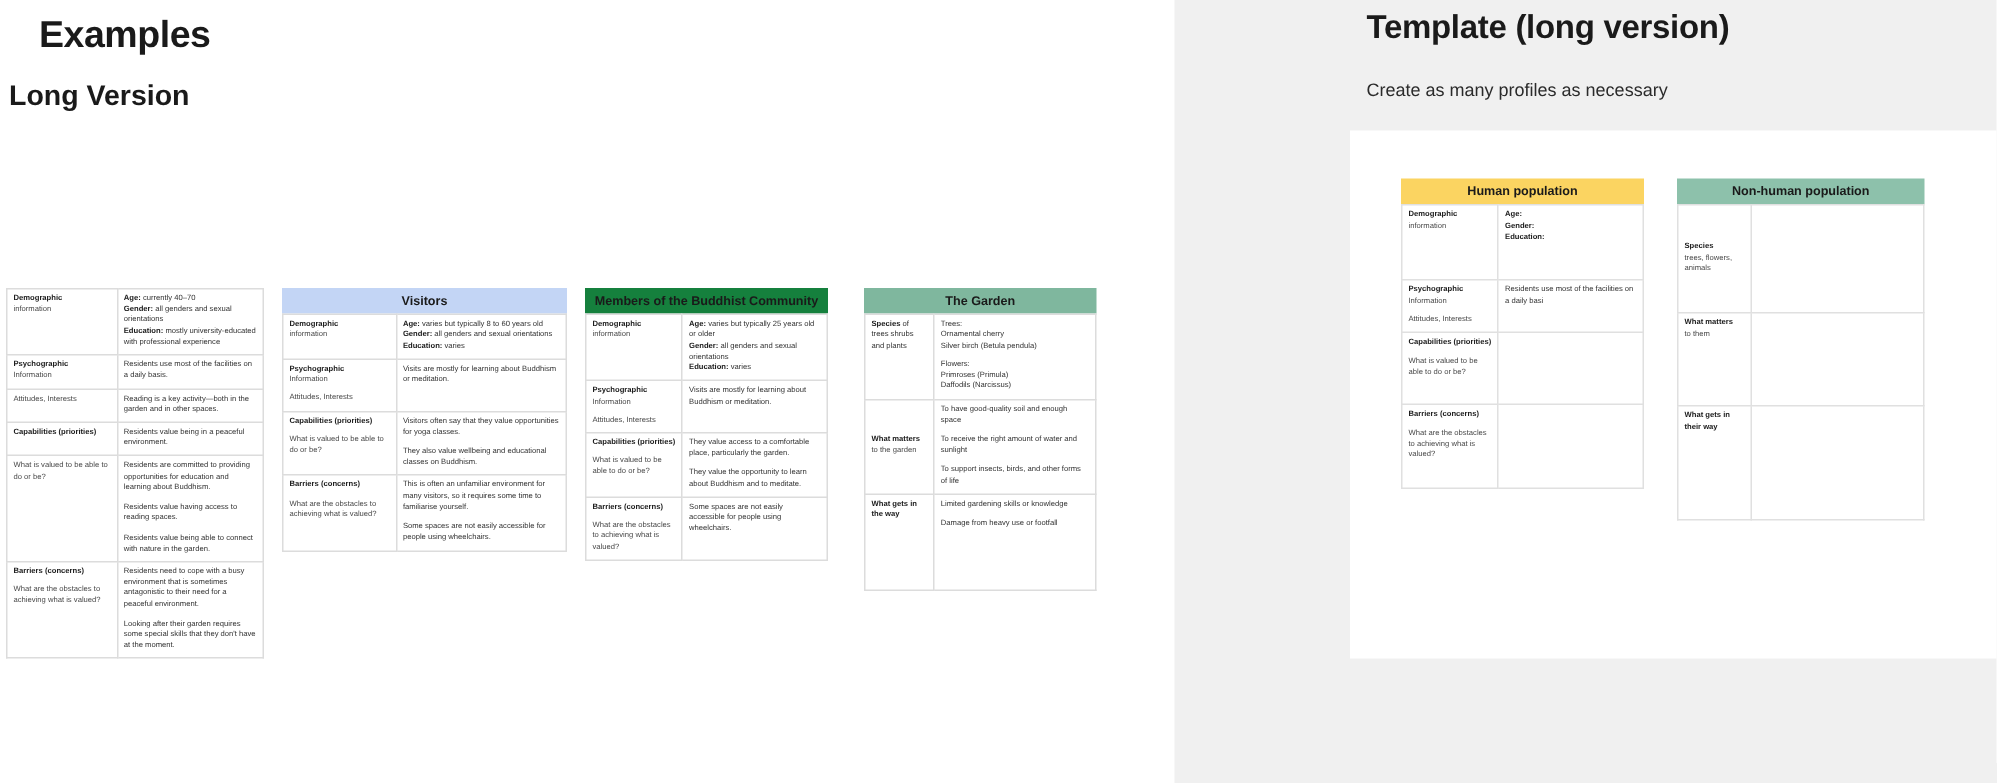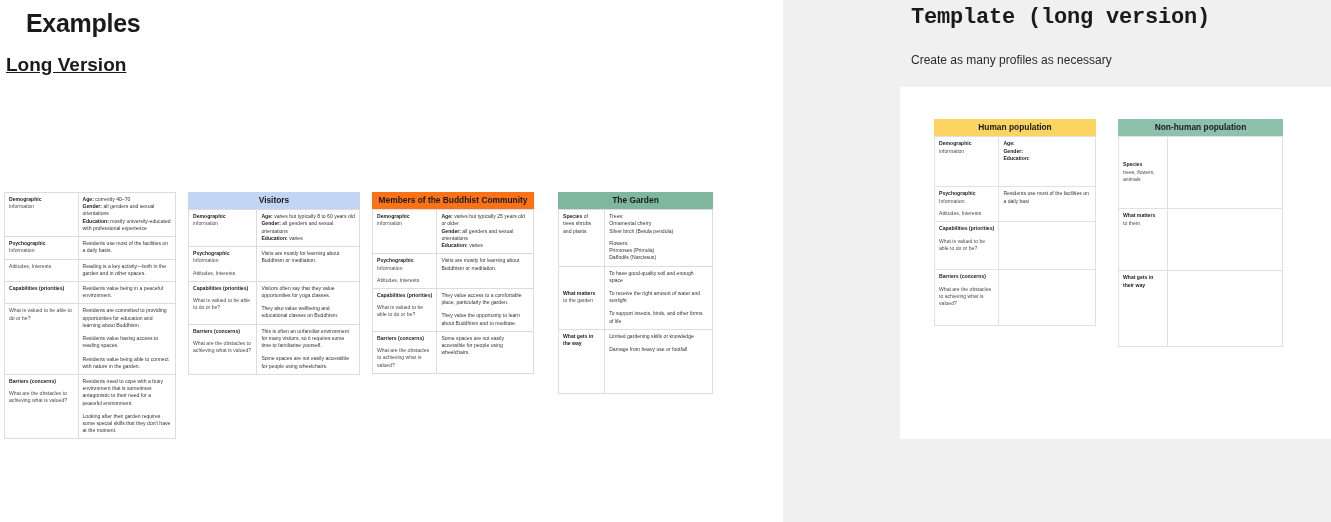--- a/index.html
+++ b/index.html
@@ -15,32 +15,32 @@
   #left-panel {
     position: absolute; left:0; top:0; width:783px; height:522px;
     background:#ffffff; padding:0;
   }
   #page-title {
     position:absolute; left:6px; top:9px;
     font-size:25px; font-weight:bold; color:#1a1a1a; letter-spacing:-0.3px;margin-left:20px;
   }
   #section-title {
     position:absolute; left:6px; top:54px;
-    font-size:19px; font-weight:bold; color:#1a1a1a;text-decoration:underline;
+    font-size:19px; font-weight:bold; color:#1a1a1a;
   }
   #intro-paragraph {
     position:absolute; left:6px; top:94px; width:392px;
     font-size:12.4px; line-height:1.58; color:#2b2b2b;
   }
   #tables-row {
     position:absolute; left:4px; top:192px;
     display:flex; gap:12px; align-items:flex-start;
   }
   .profile-table { width:172px; }
-  .profile-table.t2 { width:172px; }
+  .profile-table.t2 { width:190px; }
   .profile-table.t3 { width:162px; }
   .profile-table.t4 { width:167px;padding-left:12px; }
   .tbl-header {
     text-align:center; font-size:8.4px; font-weight:bold; color:#1a1a1a;
     padding:4px 2px 4px; line-height:1.1;
   }
   table.grid { width:100%; border-collapse:collapse; table-layout:fixed; }
   table.grid td {
     border:0.6px solid #dcdcdc;
     vertical-align:top;
@@ -57,21 +57,21 @@
   .para + .para { margin-top:6px; }
   .k { font-weight:bold; color:#1a1a1a; }
 
   
   #right-outer {
     position:absolute; left:783px; top:0; width:548px; height:522px;
     background:#f0f0f0;
   }
   #template-title {
     position:absolute; left:128px; top:5px;
-    font-size:22px; font-weight:bold; color:#1a1a1a; letter-spacing:-0.2px;font-family:Liberation Mono, monospace;
+    font-size:22px; font-weight:bold; color:#1a1a1a; letter-spacing:-0.2px;
   }
   #template-sub {
     position:absolute; left:128px; top:53px;
     font-size:12px; color:#2b2b2b;
   }
   #template-card {
     position:absolute; left:117px; top:87px; width:431px; height:352px;
     background:#ffffff;
   }
   #template-tables {
@@ -211,21 +211,21 @@
           <td>
             <span class="para">This is often an unfamiliar environment for many visitors, so it requires some time to familiarise yourself.</span>
             <span class="para">Some spaces are not easily accessible for people using wheelchairs.</span>
           </td>
         </tr>
       </tbody>
         </table>
     </div>
 
     <div class="profile-table t3">
-      <div class="tbl-header" style="background:#f97316">Members of the Buddhist Community</div>
+      <div class="tbl-header" style="background:#15803d">Members of the Buddhist Community</div>
       <table class="grid">
         <tbody>
             <tr>
           <td class="lbl w2">
             <span class="lbl-strong">Demographic</span>
             <span class="lbl-sub">information</span>
           </td>
           <td>
             <span class="para"><span class="k">Age:</span><span> varies but typically 25 years old or older</span></span>
             <span class="para" style="margin-top:0"><span class="k">Gender:</span><span> all genders and sexual orientations</span></span>

